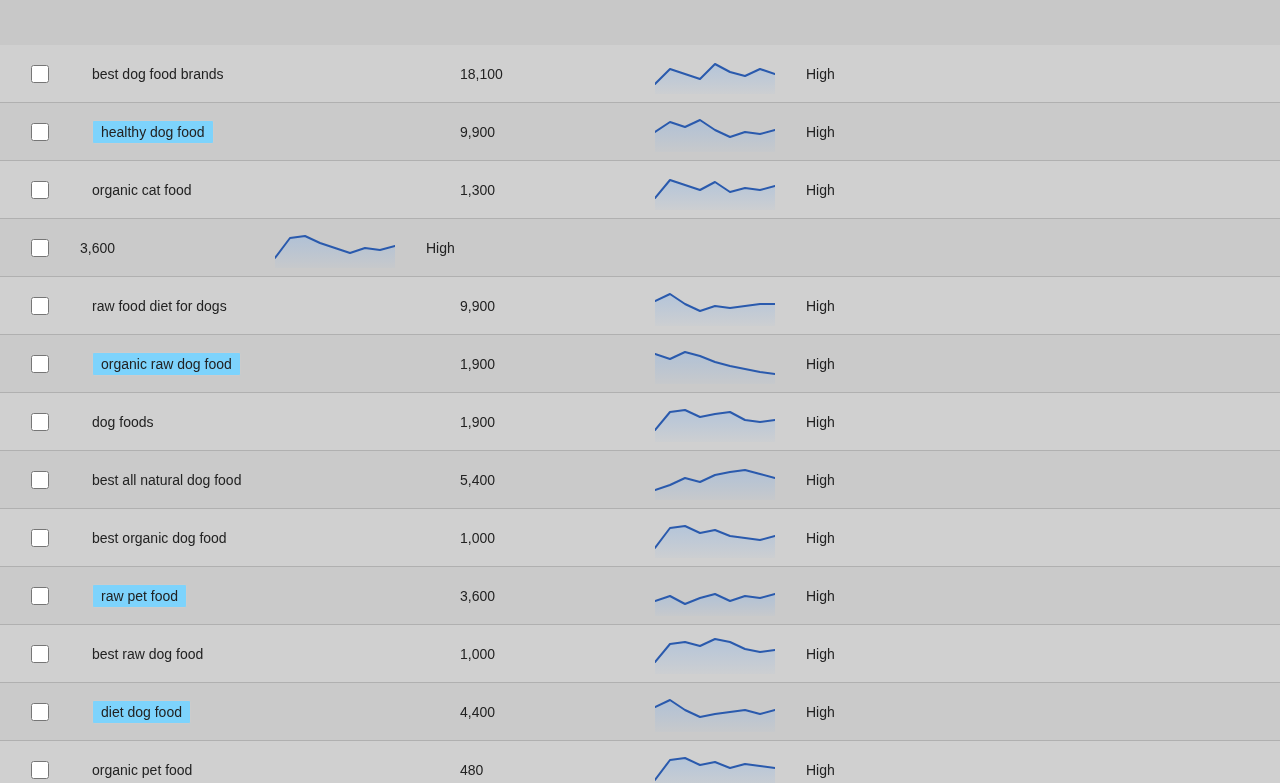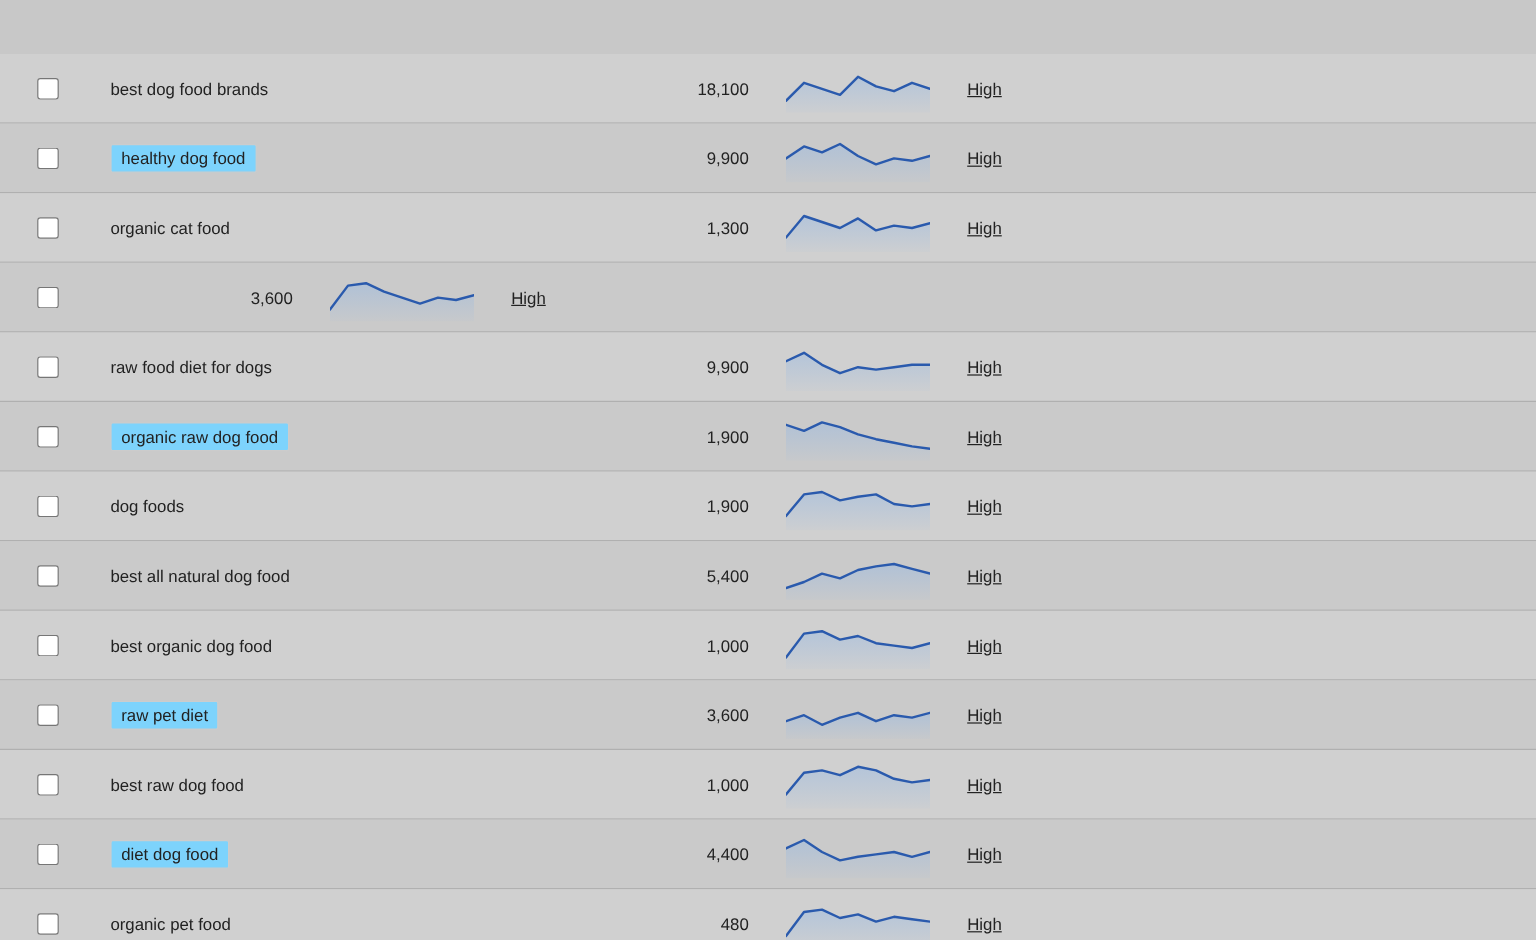--- a/index.html
+++ b/index.html
@@ -31,36 +31,35 @@
       justify-content: center;
       flex-shrink: 0;
     }
     .cell-keyword {
       width: 380px;
       padding: 8px 12px;
       flex-shrink: 0;
     }
     .cell-volume {
       width: 180px;
-      text-align: right;
+      text-align: left;
       padding-right: 16px;
       flex-shrink: 0;
     }
     .cell-trend {
       width: 150px;
       flex-shrink: 0;
       display: flex;
       align-items: center;
       justify-content: center;
     }
     .cell-competition {
       width: 290px;
       padding-left: 16px;
       flex-shrink: 0;
-      text-decoration: underline;
     }
     .cell-extra {
       flex: 1;
     }
     .keyword-badge {
       display: inline-block;
       background: #7dd3fc;
       border: 1px solid #ccc;
       padding: 3px 8px;
       border-radius: 2px;
@@ -265,21 +264,21 @@
           <polyline points="0,30 15,10 30,8 45,15 60,12 75,18 90,20 105,22 120,18" fill="none" stroke="#2a5aad" stroke-width="2" stroke-linejoin="round" stroke-linecap="round"></polyline>
         </svg>
       </div>
       <div class="cell-competition">High</div>
       <div class="cell-extra"></div>
     </div>
     <div class="row">
       <div class="cell-checkbox">
         <input type="checkbox" style="">
       </div>
-      <div class="cell-keyword"><span class="keyword-badge">raw pet diet</span></div>
+      <div class="cell-keyword"><span class="keyword-badge">raw pet food</span></div>
       <div class="cell-volume">3,600</div>
       <div class="cell-trend">
         <svg class="sparkline" viewBox="0 0 120 40">
           <defs>
             <linearGradient id="grad10" x1="0" y1="0" x2="0" y2="1">
               <stop offset="0%" stop-color="#8ab4e8" stop-opacity="0.4"></stop>
               <stop offset="100%" stop-color="#8ab4e8" stop-opacity="0.05"></stop>
             </linearGradient>
           </defs>
           <polygon points="0,25 15,20 30,28 45,22 60,18 75,25 90,20 105,22 120,18 120,40 0,40" fill="url(#grad10)"></polygon>

